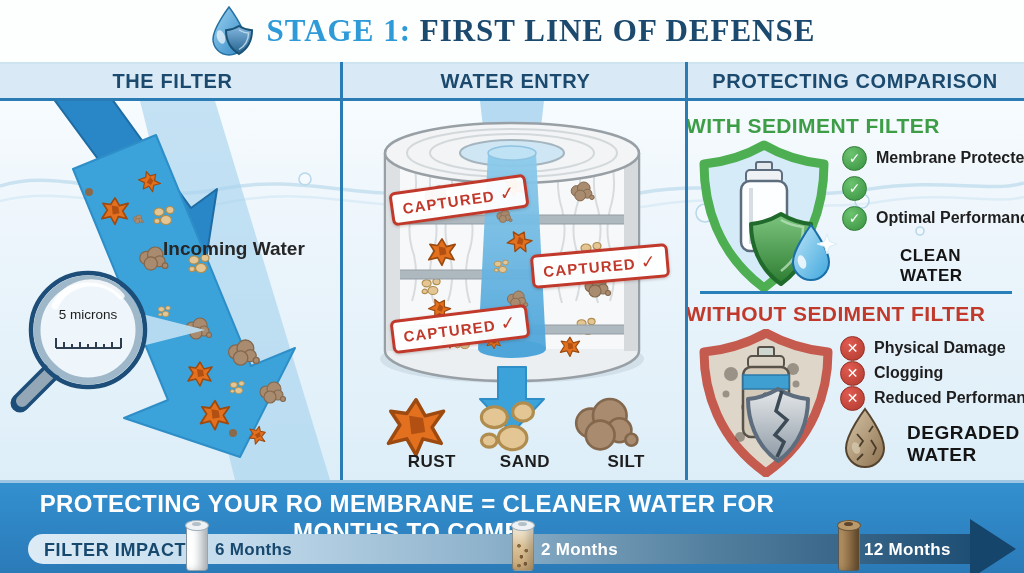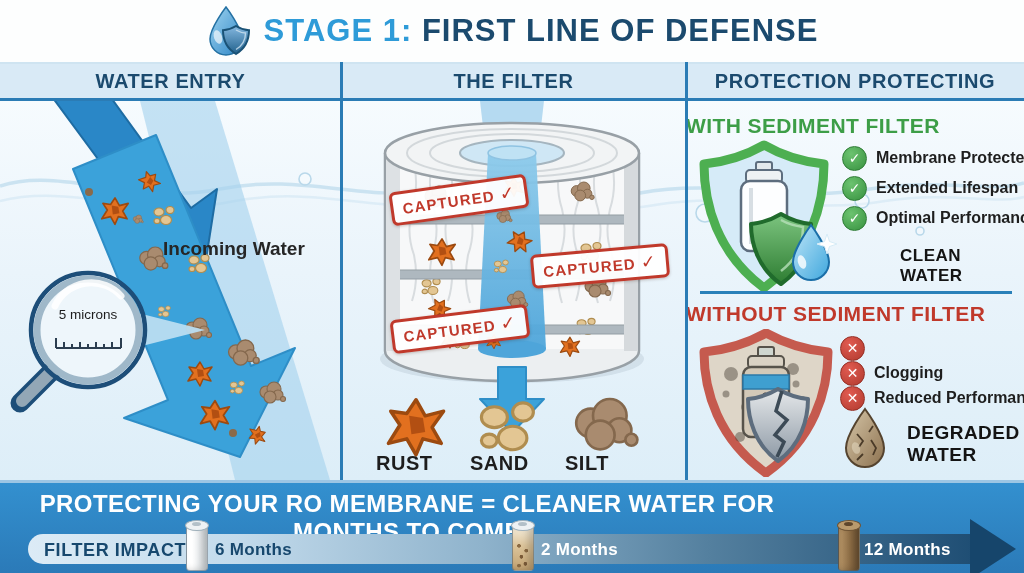--- a/index.html
+++ b/index.html
@@ -1,21 +1,21 @@
 <!DOCTYPE html>
 <html><head>
 <meta charset="utf-8">
 <style>
   html,body{margin:0;padding:0;background:#ffffff;}
   .canvas{position:relative;width:1024px;height:573px;overflow:hidden;
     font-family:"Liberation Sans","DejaVu Sans",sans-serif;background:#ffffff;}
 
   
   .title-bar{position:absolute;top:0;left:0;width:1024px;height:62px;background:#fdfefe;
-    display:flex;align-items:center;justify-content:center;gap:12px;}
+    display:flex;align-items:center;justify-content:center;gap:12px;font-family:Liberation Serif, serif;}
   .title-text{font-size:31px;font-weight:800;letter-spacing:1px;color:#1b4a6e;white-space:nowrap;}
   .title-text .stage{color:#2e9bd8;}
 
   
   .col-headers{position:absolute;top:62px;left:0;width:1024px;height:39px;background:#d9eaf6;
     border-top:2px solid #cfe4f1;border-bottom:3px solid #2b7cb5;box-sizing:border-box;display:flex;}
   .col-head{display:flex;align-items:center;justify-content:center;font-size:20px;font-weight:800;
     letter-spacing:.6px;color:#1b4a6e;}
   .col-head.c1{width:341px;} .col-head.c2{width:345px;} .col-head.c3{width:338px;}
   .vdiv{position:absolute;top:62px;height:418px;width:3px;background:#2b7cb5;z-index:30;}
@@ -34,21 +34,21 @@
   
   .stamp{position:absolute;display:inline-flex;align-items:center;gap:5px;padding:3px 9px;
     background:rgba(255,255,255,.95);border:3px solid #c0392b;border-radius:6px;color:#c0392b;
     font-size:15px;font-weight:800;letter-spacing:1.2px;z-index:10;box-shadow:0 1px 3px rgba(60,30,20,.25);}
   .stamp .chkglyph{font-size:18px;font-weight:800;}
   .stamp.s1{left:390px;top:82px;transform:rotate(-8deg);}
   .stamp.s2{left:531px;top:148px;transform:rotate(-5deg);}
   .stamp.s3{left:391px;top:211px;transform:rotate(-7deg);}
 
   
-  .legend-label{position:absolute;top:351px;width:80px;text-align:left;font-size:20px;
+  .legend-label{position:absolute;top:351px;width:80px;text-align:right;font-size:17px;
     font-weight:800;color:#1d1d1d;letter-spacing:.5px;}
   .legend-label.rust{left:376px;} .legend-label.sand{left:470px;} .legend-label.silt{left:565px;}
 
   
   .cmp-heading{position:absolute;left:686px;width:338px;text-align:left;font-size:21px;
     font-weight:800;letter-spacing:.4px;}
   .cmp-heading.with{top:13px;color:#3d9e47;}
   .cmp-heading.without{top:201px;color:#c0392b;}
   .cmp-divider{position:absolute;left:700px;top:190px;width:312px;height:3px;background:#2980b9;}
   .plist-row{position:absolute;display:flex;align-items:center;gap:9px;height:26px;z-index:5;}
@@ -115,23 +115,23 @@
       <ellipse cx="12" cy="32" rx="4" ry="7" transform="rotate(-18 12 32)" fill="#ffffff" opacity="0.65"></ellipse>
       <g transform="translate(17,21)">
         <path d="M13,0 C17,2.5 22,4 26,4.3 C26,13 23,22 13,28 C3,22 0,13 0,4.3 C4,4 9,2.5 13,0 Z" fill="url(#tsGrad)" stroke="#1a5276" stroke-width="2"></path>
         <path d="M13,4 C16,5.8 19.5,6.8 22.5,7 C22.5,13 20.5,19 13,23.5" fill="none" stroke="#cfe4f1" stroke-width="1.4" opacity=".8"></path>
       </g>
     </svg>
     <div class="title-text"><span class="stage">STAGE 1:</span> <span>FIRST LINE OF DEFENSE</span></div>
   </div>
 
   <div class="col-headers">
+    <div class="col-head c2">THE FILTER</div>
     <div class="col-head c1">WATER ENTRY</div>
-    <div class="col-head c2">THE FILTER</div>
-    <div class="col-head c3">PROTECTION PROTECTING</div>
+    <div class="col-head c3">PROTECTING COMPARISON</div>
   </div>
   <div class="vdiv v1"></div>
   <div class="vdiv v2"></div>
 
   <div class="content">
 
     <svg class="abs" style="left:0;top:30px;" width="1024" height="160" viewBox="0 0 1024 160">
       <path d="M0,55 C60,35 140,75 220,58 C300,42 360,70 430,60 C520,48 560,78 640,62 C720,47 790,72 870,58 C940,47 990,62 1024,52" fill="none" stroke="#c8e1f0" stroke-width="3.5" opacity=".95"></path>
       <path d="M0,70 C70,52 150,88 235,70 C315,55 375,82 445,72 C535,60 575,88 655,74 C735,60 805,84 885,70 C950,60 995,74 1024,66" fill="none" stroke="#d8eaf5" stroke-width="2.5" opacity=".8"></path>
       <g fill="rgba(255,255,255,.25)" stroke="#b9d8ea" stroke-width="1.6">
@@ -322,21 +322,20 @@
         <path d="M30,6 C37,10 44,12 52,13 C52,28 47,44 30,57" fill="none" stroke="#b7e0b9" stroke-width="2.5" opacity=".8"></path>
       </g>
     </svg>
 
     <div class="plist-row" style="left:842px;top:44px;">
       <div class="chk ok">✓</div>
       <div class="plist-label">Membrane Protected</div>
     </div>
     <div class="plist-row" style="left:842px;top:74px;">
       <div class="chk ok">✓</div>
-      <div class="plist-label">Extended Lifespan</div>
     </div>
     <div class="plist-row" style="left:842px;top:104px;">
       <div class="chk ok">✓</div>
       <div class="plist-label">Optimal Performance</div>
     </div>
 
     <svg class="abs" style="left:789px;top:121px;" width="48" height="62" viewBox="0 0 48 62">
       <defs>
         <linearGradient id="dropGrad" x1="0" y1="0" x2="1" y2="1">
           <stop offset="0" stop-color="#bfe6f8"></stop>
@@ -379,20 +378,21 @@
         <circle cx="80" cy="90" r="3.5" fill="#3f382e" opacity=".7"></circle>
       <path d="M68,64 L78,80 L64,92 L74,106" fill="none" stroke="#2f2a24" stroke-width="3"></path>
       <g transform="translate(52,60)">
         <path d="M30,0 C40,6 50,9 60,10 C60,30 53,56 30,72 C7,56 0,30 0,10 C10,9 20,6 30,0 Z" fill="url(#grayGrad)" stroke="#5d6d7e" stroke-width="4" stroke-linejoin="round"></path>
         <path d="M34,2 L28,22 L39,31 L27,46 L36,53 L29,68" fill="none" stroke="#3c4a56" stroke-width="3.5"></path>
       </g>
     </svg>
 
     <div class="plist-row" style="left:840px;top:234px;">
       <div class="chk bad">✕</div>
+      <div class="plist-label">Physical Damage</div>
     </div>
     <div class="plist-row" style="left:840px;top:259px;">
       <div class="chk bad">✕</div>
       <div class="plist-label">Clogging</div>
     </div>
     <div class="plist-row" style="left:840px;top:284px;">
       <div class="chk bad">✕</div>
       <div class="plist-label">Reduced Performance</div>
     </div>
 

